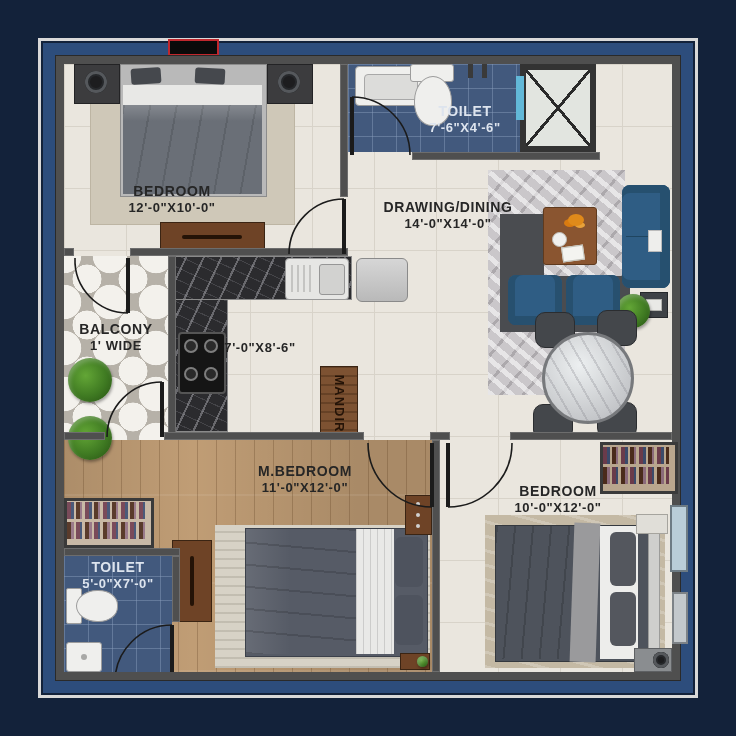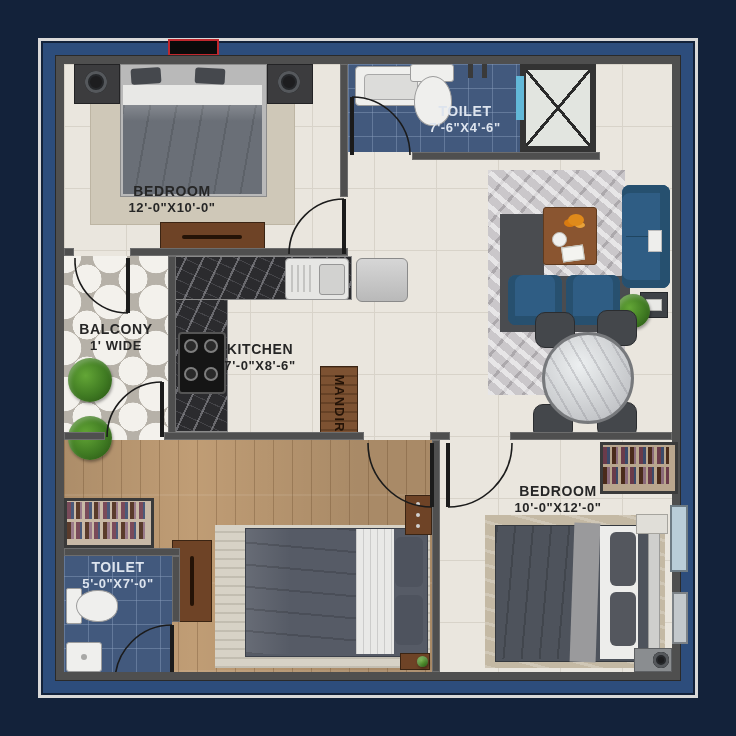--- a/index.html
+++ b/index.html
@@ -235,27 +235,34 @@
       </svg>
 
       <div class="room-label" style="left:18px;top:118px;width:180px;">
         <span class="nm">BEDROOM</span>
         <span class="dm">12'-0"X10'-0"</span>
       </div>
       <div class="room-label light" style="left:316px;top:38px;width:170px;">
         <span class="nm">TOILET</span>
         <span class="dm">7'-6"X4'-6"</span>
       </div>
+      <div class="room-label" style="left:294px;top:134px;width:180px;">
+        <span class="nm">DRAWING/DINING</span>
+        <span class="dm">14'-0"X14'-0"</span>
+      </div>
       <div class="room-label" style="left:0;top:256px;width:104px;">
         <span class="nm">BALCONY</span>
         <span class="dm">1' WIDE</span>
       </div>
       <div class="room-label" style="left:136px;top:276px;width:120px;">
-        <span class="nm">KITCHEN</span>
         <span class="dm">7'-0"X8'-6"</span>
+      </div>
+      <div class="room-label" style="left:141px;top:398px;width:200px;">
+        <span class="nm">M.BEDROOM</span>
+        <span class="dm">11'-0"X12'-0"</span>
       </div>
       <div class="room-label" style="left:394px;top:418px;width:200px;">
         <span class="nm">BEDROOM</span>
         <span class="dm">10'-0"X12'-0"</span>
       </div>
       <div class="room-label light" style="left:0;top:494px;width:108px;">
         <span class="nm">TOILET</span>
         <span class="dm">5'-0"X7'-0"</span>
       </div>
     </div>

